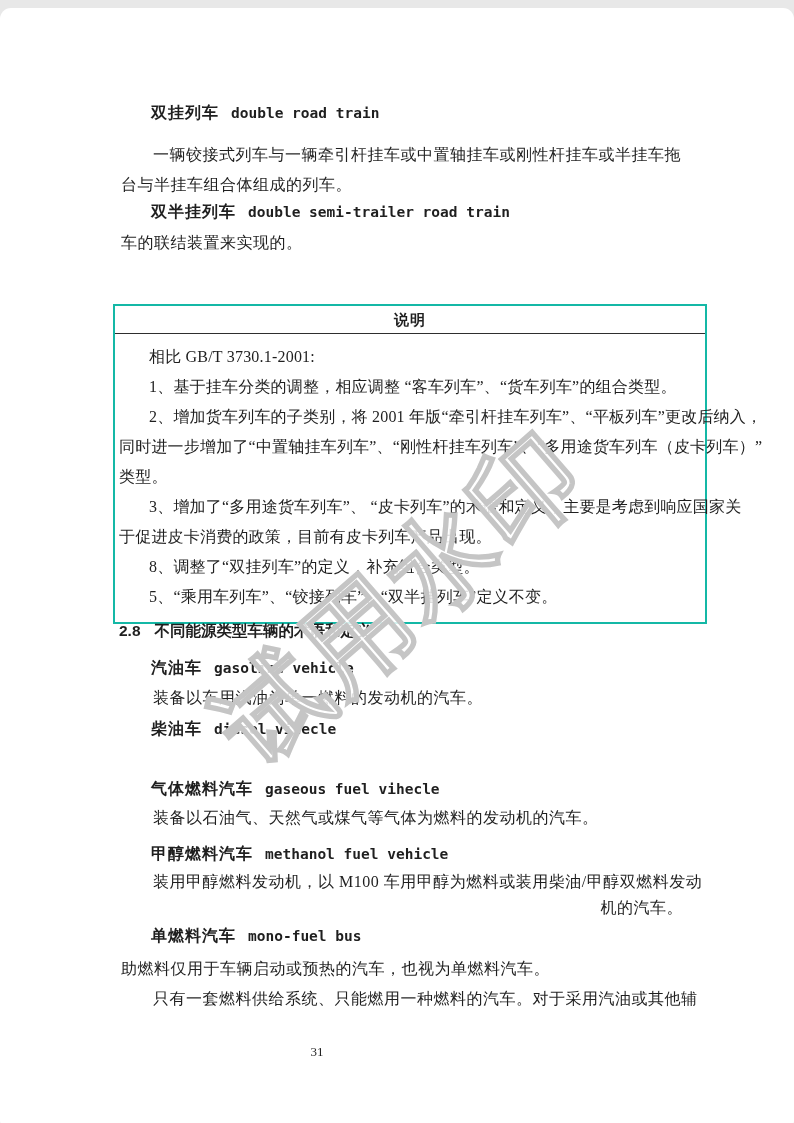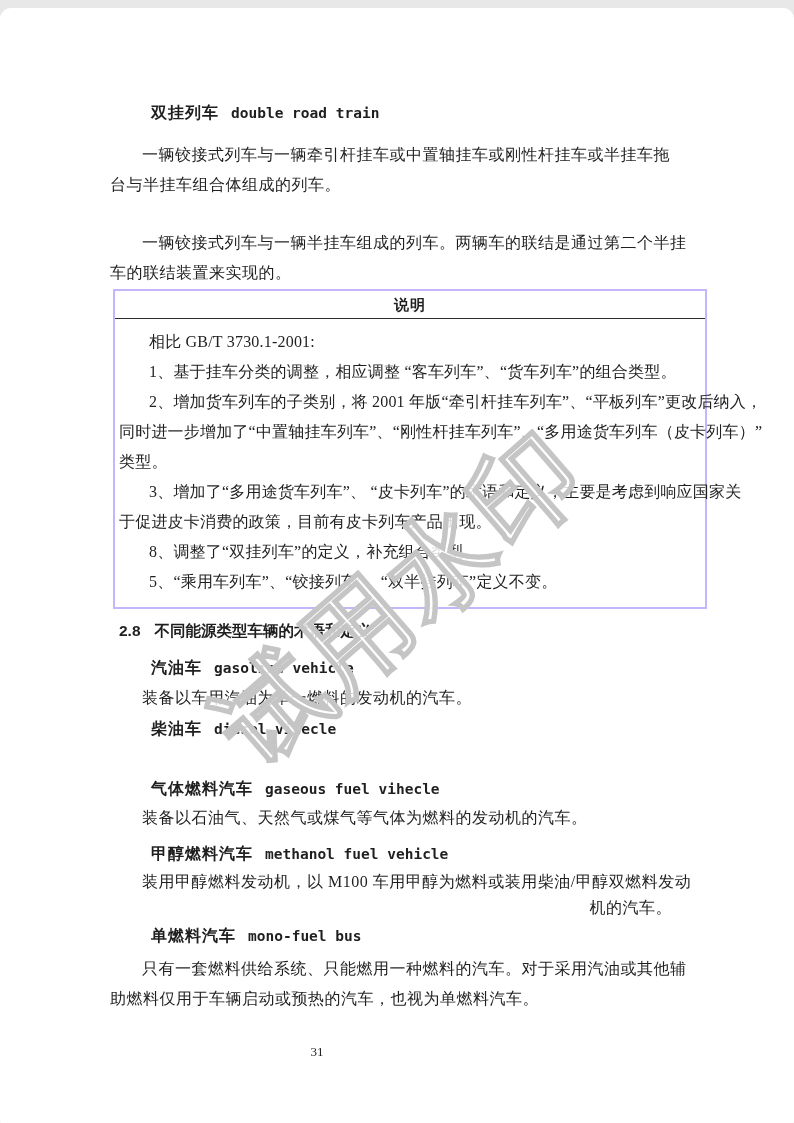--- a/index.html
+++ b/index.html
@@ -17,29 +17,29 @@
   .term-h{position:absolute;left:151px;line-height:30px;white-space:nowrap;}
   .term-h .cn{
     font-family:"Liberation Sans","DejaVu Sans",sans-serif;
     font-weight:bold;font-size:16px;letter-spacing:1px;
   }
   .term-h .en{
     font-family:"DejaVu Sans Mono","Liberation Mono",monospace;
     font-weight:bold;font-size:14.5px;margin-left:8px;
   }
   
-  .para{position:absolute;left:110px;width:562px;font-size:16px;}
+  .para{position:absolute;left:121px;width:562px;font-size:16px;}
   .para .line{line-height:30px;height:30px;white-space:nowrap;letter-spacing:0.5px;}
   .para .line.first{text-indent:32px;}
   .para .line.outdent{margin-left:-23px;}
   .para.lh26 .line{line-height:26px;height:26px;text-align:right;}
   
   .note-table{
-    position:absolute;left:113px;top:281px;width:590px;
-    border:2px solid #c4b5fd;
+    position:absolute;left:113px;top:296px;width:590px;
+    border:2px solid #14b8a6;
   }
   .nt-header{
     height:27px;line-height:27px;text-align:center;
     border-bottom:1px solid #2e2e2e;
     font-family:"Liberation Sans","DejaVu Sans",sans-serif;
     font-size:15px;font-weight:600;letter-spacing:1px;
   }
   .nt-body{padding:8px 2px 10px 4px;}
   .nt-line{
     line-height:30px;height:30px;font-size:16px;
@@ -78,22 +78,25 @@
 
   <div class="term-h" style="top:90px">
     <span class="cn">双挂列车</span>
     <span class="en">double road train</span>
   </div>
   <div class="para" style="top:132px">
     <div class="line first">一辆铰接式列车与一辆牵引杆挂车或中置轴挂车或刚性杆挂车或半挂车拖</div>
     <div class="line">台与半挂车组合体组成的列车。</div>
   </div>
 
+  <div class="term-h" style="top:189px">
+    <span class="cn">双半挂列车</span>
+    <span class="en">double semi-trailer road train</span>
+  </div>
   <div class="para" style="top:220px">
-    <div class="line first">一辆铰接式列车与一辆半挂车组成的列车。两辆车的联结是通过第二个半挂</div>
     <div class="line">车的联结装置来实现的。</div>
   </div>
 
   <div class="note-table">
     <div class="nt-header">说明</div>
     <div class="nt-body">
       <div class="nt-line ind">相比 GB/T 3730.1-2001:</div>
       <div class="nt-line ind">1、基于挂车分类的调整，相应调整 “客车列车”、“货车列车”的组合类型。</div>
       <div class="nt-line ind">2、增加货车列车的子类别，将 2001 年版“牵引杆挂车列车”、“平板列车”更改后纳入，</div>
       <div class="nt-line">同时进一步增加了“中置轴挂车列车”、“刚性杆挂车列车”、“多用途货车列车（皮卡列车）”</div>
@@ -137,21 +140,21 @@
   <div class="para lh26" style="top:861px">
     <div class="line first">装用甲醇燃料发动机，以 M100 车用甲醇为燃料或装用柴油/甲醇双燃料发动</div>
     <div class="line outdent">机的汽车。</div>
   </div>
 
   <div class="term-h" style="top:913px">
     <span class="cn">单燃料汽车</span>
     <span class="en">mono-fuel bus</span>
   </div>
   <div class="para" style="top:946px">
+    <div class="line">助燃料仅用于车辆启动或预热的汽车，也视为单燃料汽车。</div>
     <div class="line first">只有一套燃料供给系统、只能燃用一种燃料的汽车。对于采用汽油或其他辅</div>
-    <div class="line">助燃料仅用于车辆启动或预热的汽车，也视为单燃料汽车。</div>
   </div>
 
   <div class="pagenum">31</div>
 
   <div class="wm">试用水印</div>
 
 </div>
 
 </body></html>

